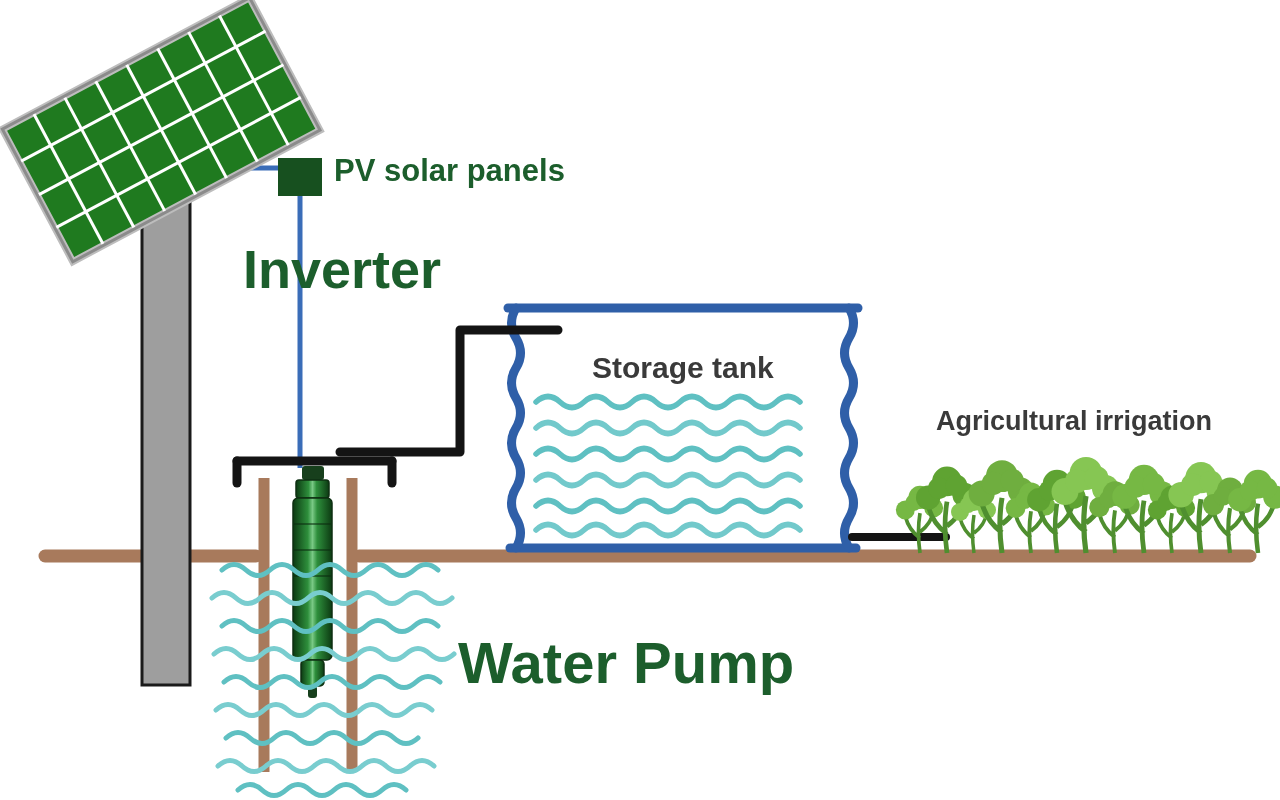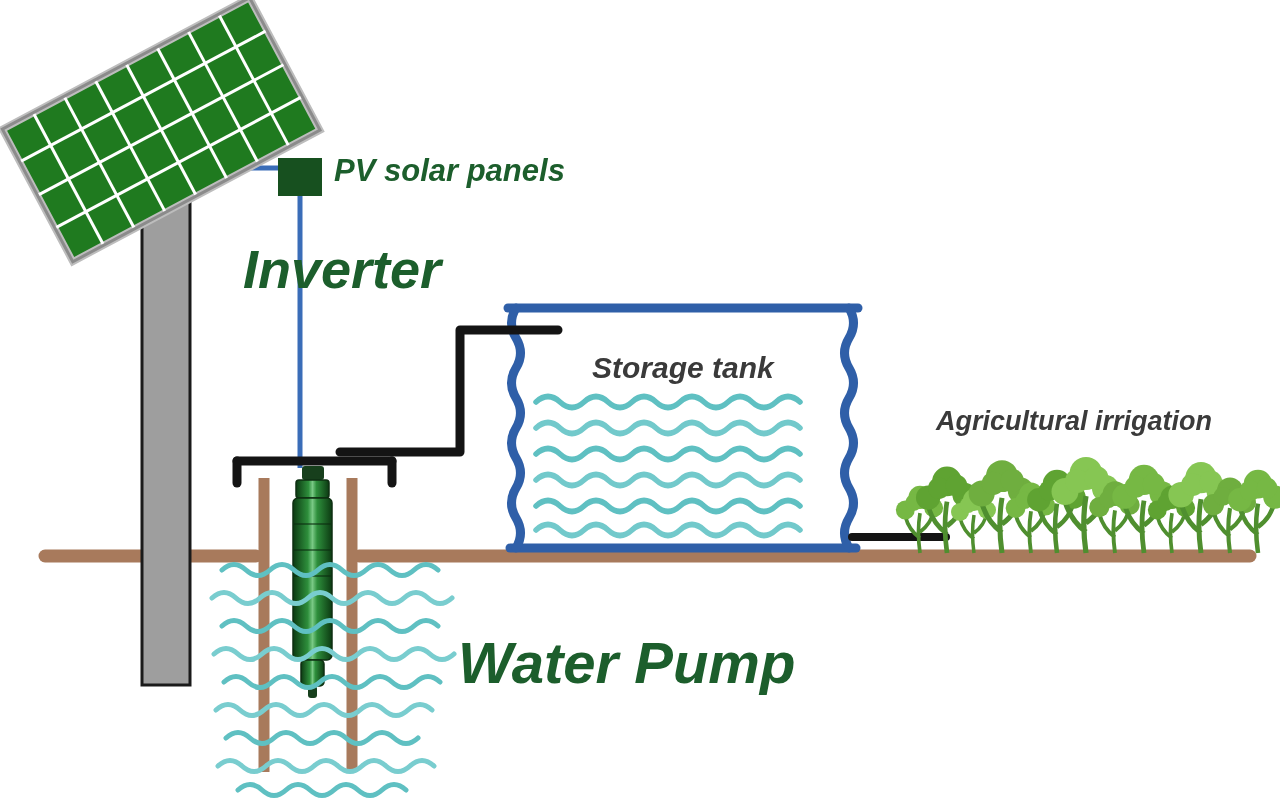--- a/index.html
+++ b/index.html
@@ -1,16 +1,16 @@
 <!DOCTYPE html>
 <html><head>
 <meta charset="utf-8">
 <style>
   html,body{margin:0;padding:0;background:#ffffff;}
-  #stage{position:relative;width:1280px;height:800px;background:#ffffff;overflow:hidden;font-style:italic;}
+  #stage{position:relative;width:1280px;height:800px;background:#ffffff;overflow:hidden;}
   svg{position:absolute;left:0;top:0;}
   text{font-family:"Liberation Sans","DejaVu Sans",sans-serif;font-weight:700;}
   .lbl-green{fill:#1c5e2c;}
   .lbl-dark{fill:#3a3a3a;}
 </style>
 </head>
 <body>
 
 <div id="stage">
 <svg width="1280" height="800" viewBox="0 0 1280 800">

